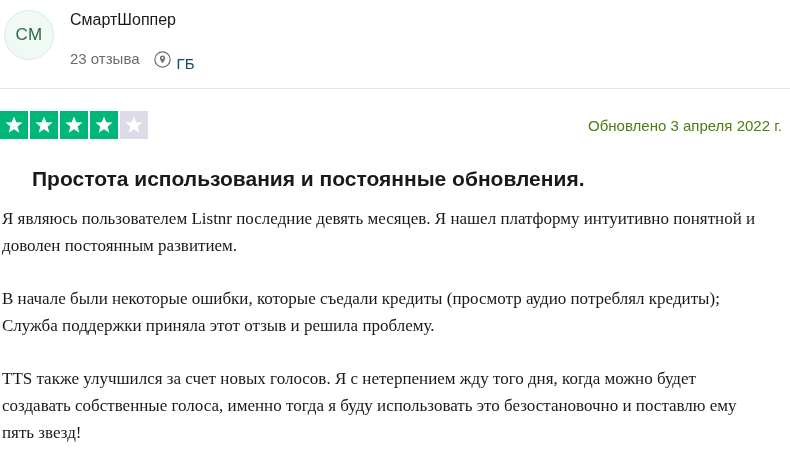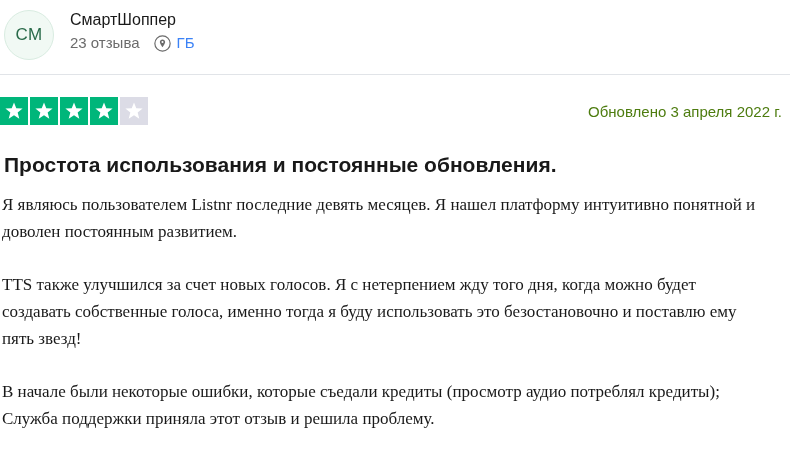--- a/index.html
+++ b/index.html
@@ -42,21 +42,21 @@
     margin-top: 2px;
   }
   .header-text {
     margin-left: 16px;
     padding-top: 2px;
   }
   .author-name {
     font-size: 16px;
     color: #191919;
     line-height: 20px;
-    margin-bottom: 3px;
+    margin-bottom: 14px;
   }
   .meta-row {
     display: flex;
     align-items: center;
     font-size: 15px;
     color: #6b6b6b;
     line-height: 20px;
   }
   .reviews-count {
     color: #6b6b6b;
@@ -70,21 +70,22 @@
     align-items: center;
     color: #6b6b6b;
   }
   .pin-icon {
     display: inline-flex;
     align-items: center;
     justify-content: center;
     margin-right: 6px;
   }
   .country-code {
-    color: #3b82f6;
+    color: #0c4a6e;
+    margin-top: 10px;
   }
 
   
   .rating-row {
     display: flex;
     align-items: center;
     justify-content: space-between;
     padding: 22px 4px 4px 0;
   }
   .stars {
@@ -103,22 +104,22 @@
     font-size: 15px;
     color: #4d7c0f;
     padding-right: 4px;
   }
 
   
   .review-title {
     font-size: 21px;
     line-height: 28px;
     color: #191919;
-    margin: 22px 0 12px 0;
-    padding-left: 4px;
+    margin: 22px 0 12px 12px;
+    padding-left: 20px;
   }
   .review-body {
     padding-left: 2px;
   }
   .review-paragraph {
     font-size: 17px;
     line-height: 27px;
     color: #191919;
     margin: 0 0 26px 0;
     max-width: 760px;
@@ -186,17 +187,17 @@
           </svg>
       </span>
     </div>
     <div class="updated-date">Обновлено 3 апреля 2022 г.</div>
   </div>
 
   <h2 class="review-title">Простота использования и постоянные обновления.</h2>
 
   <div class="review-body">
     <p class="review-paragraph">Я являюсь пользователем Listnr последние девять месяцев. Я нашел платформу интуитивно понятной и доволен постоянным развитием.</p>
+    <p class="review-paragraph">В начале были некоторые ошибки, которые съедали кредиты (просмотр аудио потреблял кредиты); Служба поддержки приняла этот отзыв и решила проблему.</p>
     <p class="review-paragraph">TTS также улучшился за счет новых голосов. Я с нетерпением жду того дня, когда можно будет создавать собственные голоса, именно тогда я буду использовать это безостановочно и поставлю ему пять звезд!</p>
-    <p class="review-paragraph">В начале были некоторые ошибки, которые съедали кредиты (просмотр аудио потреблял кредиты); Служба поддержки приняла этот отзыв и решила проблему.</p>
   </div>
 
 </div>
 
 </body></html>

